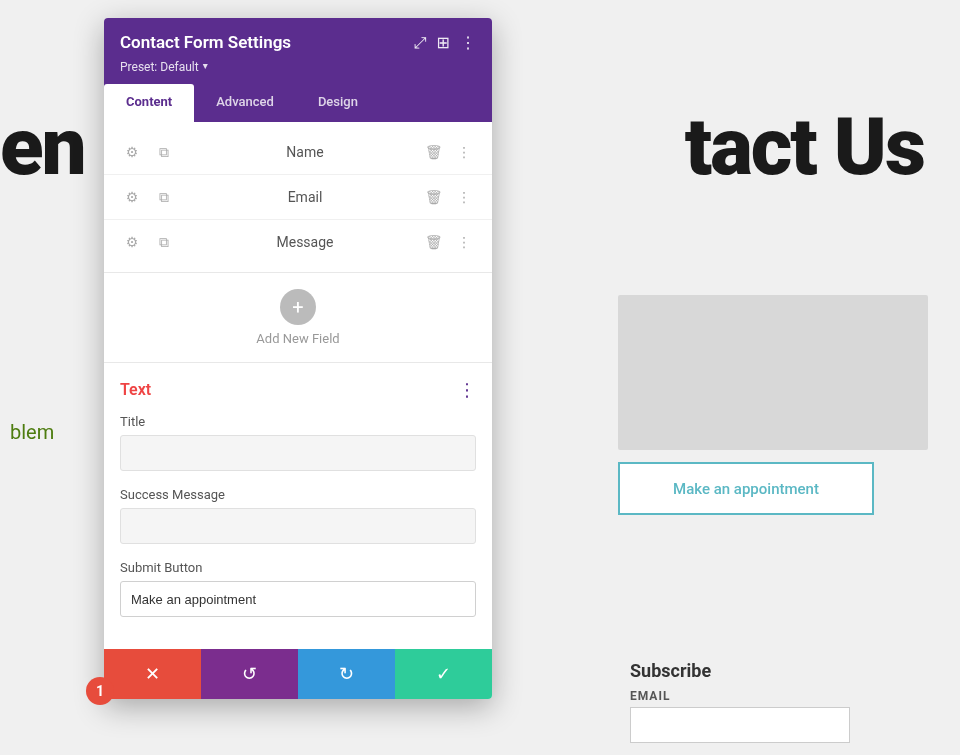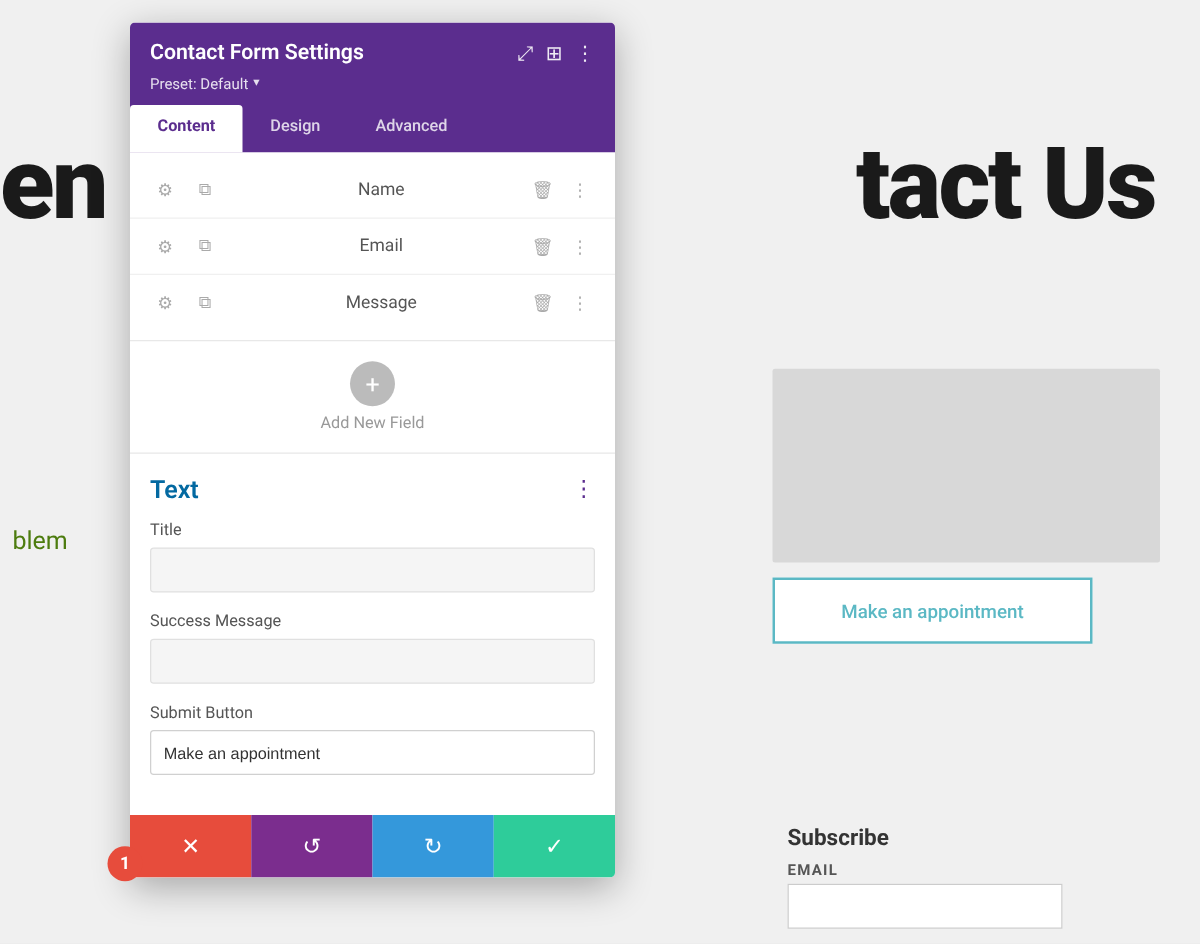--- a/index.html
+++ b/index.html
@@ -274,22 +274,22 @@
     }
 
     .text-section-header {
       display: flex;
       align-items: center;
       justify-content: space-between;
       margin-bottom: 14px;
     }
 
     .text-section-title {
-      color: #0369a1;
-      font-size: 20px;
+      color: #ef4444;
+      font-size: 16px;
       font-weight: 600;
     }
 
     .text-section-menu {
       color: #5b2d8e;
       font-size: 18px;
       cursor: pointer;
     }
 
     .form-group {
@@ -408,22 +408,22 @@
       </div>
     </div>
     <div class="panel-preset">
       <span>Preset: Default</span>
       <span class="preset-arrow">▾</span>
     </div>
   </div>
 
   <div class="panel-tabs">
     <div class="tab active">Content</div>
+    <div class="tab">Advanced</div>
     <div class="tab">Design</div>
-    <div class="tab">Advanced</div>
   </div>
 
   <div class="panel-body">
 
     <div class="fields-section">
 
       <div class="field-row">
         <div class="field-icons-left">
           <span class="field-icon-btn">⚙</span>
           <span class="field-icon-btn">⧉</span>

